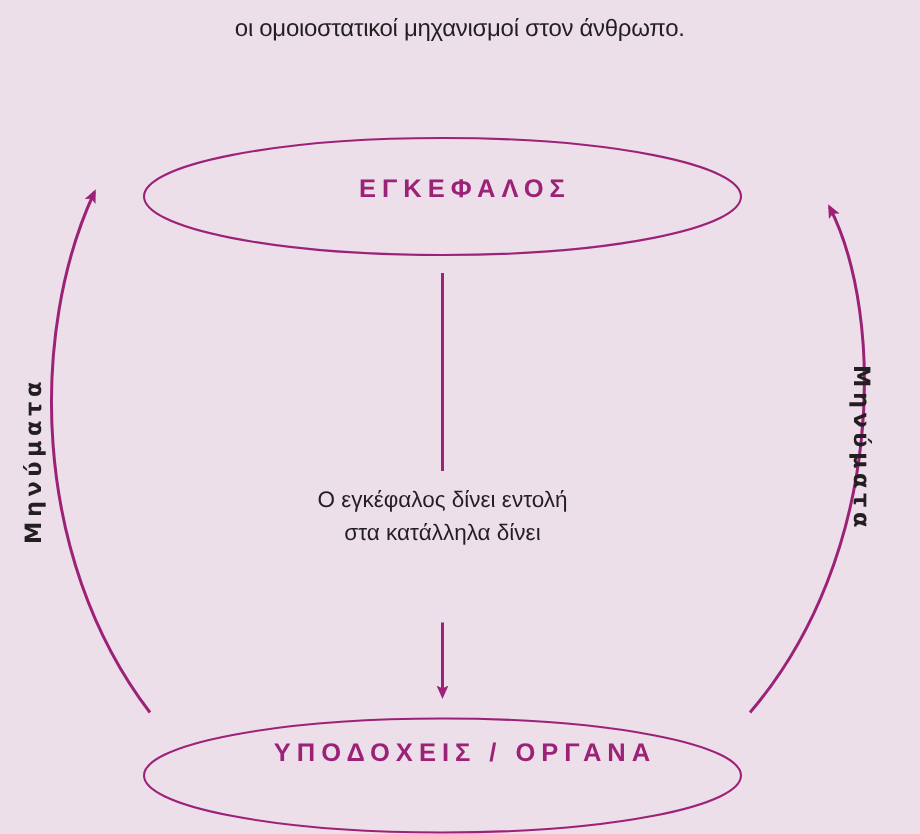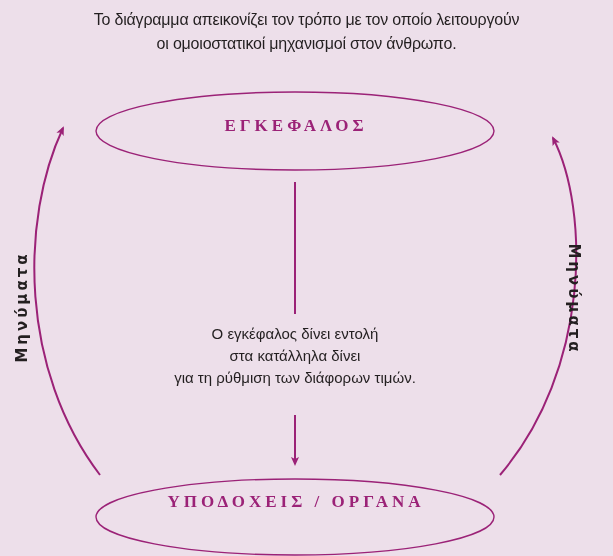--- a/index.html
+++ b/index.html
@@ -27,24 +27,25 @@
     }
     .caption div { white-space: nowrap; }
     svg.diagram {
       position: absolute;
       left: 0;
       top: 0;
     }
     .node-label {
       position: absolute;
       text-align: center;
-      font-family: Liberation Serif, serif;
+      font-family: Liberation Sans, sans-serif;
       font-weight: bold;
       color: #9b2277;
       white-space: nowrap;
+      margin-left: 14px;
     }
     .node-top {
       left: 98px;
       top: 116px;
       width: 396px;
       font-size: 17px;
       letter-spacing: 4px;
     }
     .node-bottom {
       left: 98px;
@@ -89,21 +90,20 @@
       transform-origin: center center;
       width: 120px;
       text-align: center;
       margin-left: -20px;
     }
   </style>
 </head>
 <body>
 
 <div class="caption">
-  <div>Το διάγραμμα απεικονίζει τον τρόπο με τον οποίο λειτουργούν</div>
   <div>οι ομοιοστατικοί μηχανισμοί στον άνθρωπο.</div>
 </div>
 
 <svg class="diagram" width="613" height="556" viewBox="0 0 613 556">
   <defs>
     <marker id="arrowhead" markerWidth="10" markerHeight="10" refX="7" refY="5" orient="auto" markerUnits="userSpaceOnUse">
       <path d="M0,1 L9,5 L0,9 L2,5 Z" fill="#9b2277"></path>
     </marker>
   </defs>
 
@@ -119,17 +119,16 @@
 
   <path d="M500,475 C590,370 590,210 553,138" fill="none" stroke="#9b2277" stroke-width="2" marker-end="url(#arrowhead)"></path>
 </svg>
 
 <div class="node-label node-top">ΕΓΚΕΦΑΛΟΣ</div>
 <div class="node-label node-bottom">ΥΠΟΔΟΧΕΙΣ / ΟΡΓΑΝΑ</div>
 
 <div class="mid-text">
   <div>Ο εγκέφαλος δίνει εντολή</div>
   <div>στα κατάλληλα δίνει</div>
-  <div>για τη ρύθμιση των διάφορων τιμών.</div>
 </div>
 
 <div class="side-label side-left">Μηνύματα</div>
 <div class="side-label side-right">Μηνύματα</div>
 
 </body></html>

